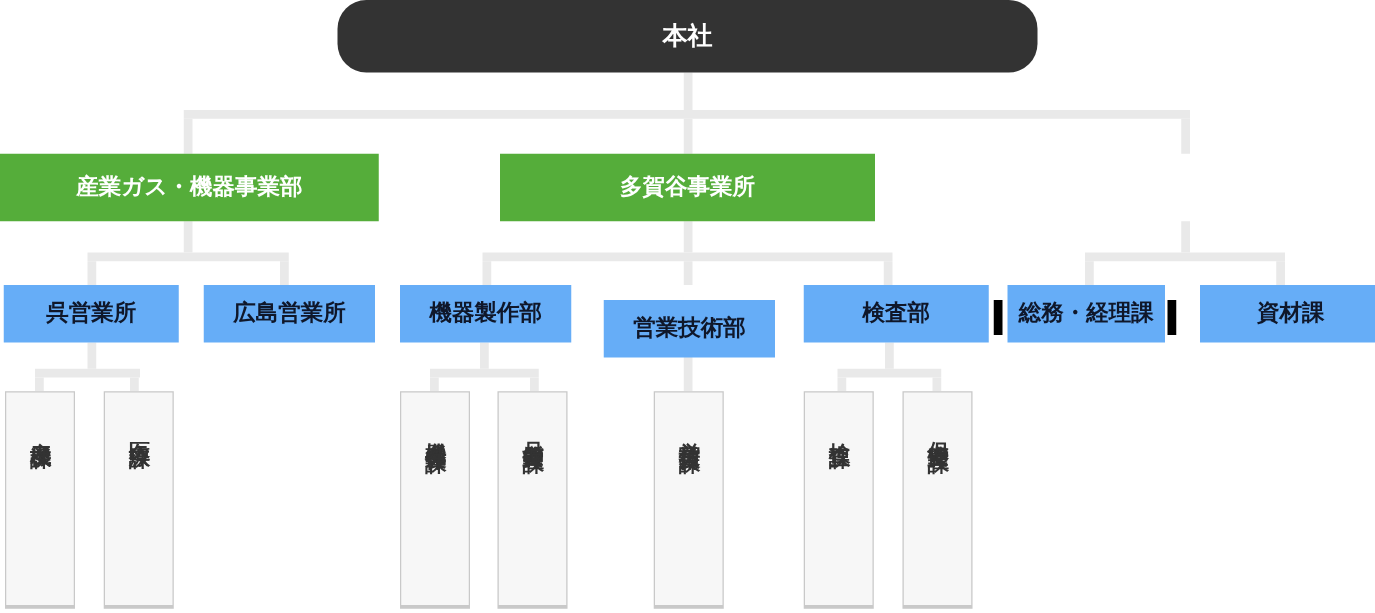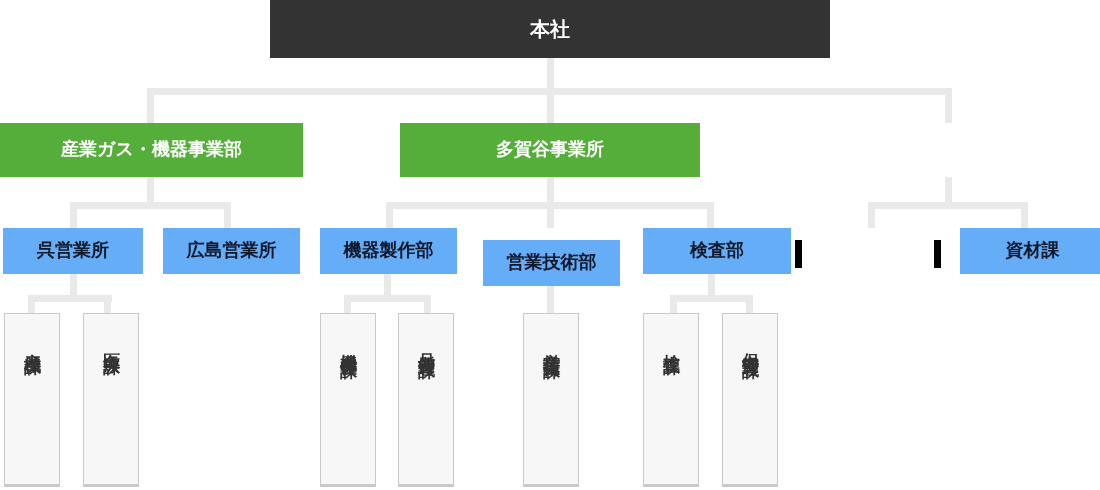--- a/index.html
+++ b/index.html
@@ -6,21 +6,21 @@
   html,body { background:#ffffff; }
   body { font-family:"Liberation Sans", sans-serif; }
   .canvas { position:relative; width:1100px; height:490px; background:#ffffff; overflow:hidden; }
 
   
   .cn { position:absolute; background:var(--connector,#e9e9e9); }
 
   
   .node { position:absolute; display:flex; align-items:center; justify-content:center;
           text-align:center; line-height:1.2; }
-  .node.root { background:var(--root-bg,#333333); color:#ffffff; font-size:20px; font-weight:700; }
+  .node.root { background:var(--root-bg,#333333); color:#ffffff; font-size:20px; font-weight:700;border-radius:23px; }
   .node.division { background:var(--division-bg,#55ad3a); color:#ffffff; font-size:18px; font-weight:600; }
   .node.department { background:var(--department-bg,#66adf7); color:#0f172a; font-size:18px; font-weight:600; }
   .node.section { background:var(--section-bg,#f7f7f7);
                   border:1px solid var(--section-border,#c9c9c9); border-bottom-width:3px;
                   color:#333333; font-size:17px; font-weight:600;
                   writing-mode:vertical-rl; letter-spacing:2px;
                   justify-content:flex-start; align-items:center; padding-top:26px; }
 
   
   .bar { position:absolute; background:var(--accent-bar,#000000); }
@@ -75,20 +75,21 @@
   <div class="node root" style="left:270px;top:0;width:560px;height:58px">本社</div>
 
   <div class="node division" style="left:400px;top:123px;width:300px;height:54px">多賀谷事業所</div>
   <div class="node division" style="left:0;top:123px;width:303px;height:54px">産業ガス・機器事業部</div>
 
   <div class="node department" style="left:3px;top:228px;width:140px;height:46px">呉営業所</div>
   <div class="node department" style="left:320px;top:228px;width:137px;height:46px">機器製作部</div>
   <div class="node department" style="left:163px;top:228px;width:137px;height:46px">広島営業所</div>
   <div class="node department" style="left:483px;top:240px;width:137px;height:46px">営業技術部</div>
   <div class="node department" style="left:643px;top:228px;width:148px;height:46px">検査部</div>
+  <div class="node department" style="left:806px;top:228px;width:126px;height:46px">総務・経理課</div>
   <div class="node department" style="left:960px;top:228px;width:145px;height:46px">資材課</div>
 
   <div class="bar" style="left:795px;top:240px;width:7px;height:28px"></div>
   <div class="bar" style="left:934px;top:240px;width:7px;height:28px"></div>
 
   <div class="node section" style="left:4px;top:313px;width:56px;height:174px">産機課</div>
   <div class="node section" style="left:83px;top:313px;width:56px;height:174px">医療課</div>
   <div class="node section" style="left:320px;top:313px;width:56px;height:174px">機器製作課</div>
   <div class="node section" style="left:398px;top:313px;width:56px;height:174px">品質管理課</div>
   <div class="node section" style="left:523px;top:313px;width:56px;height:174px">営業技術課</div>

